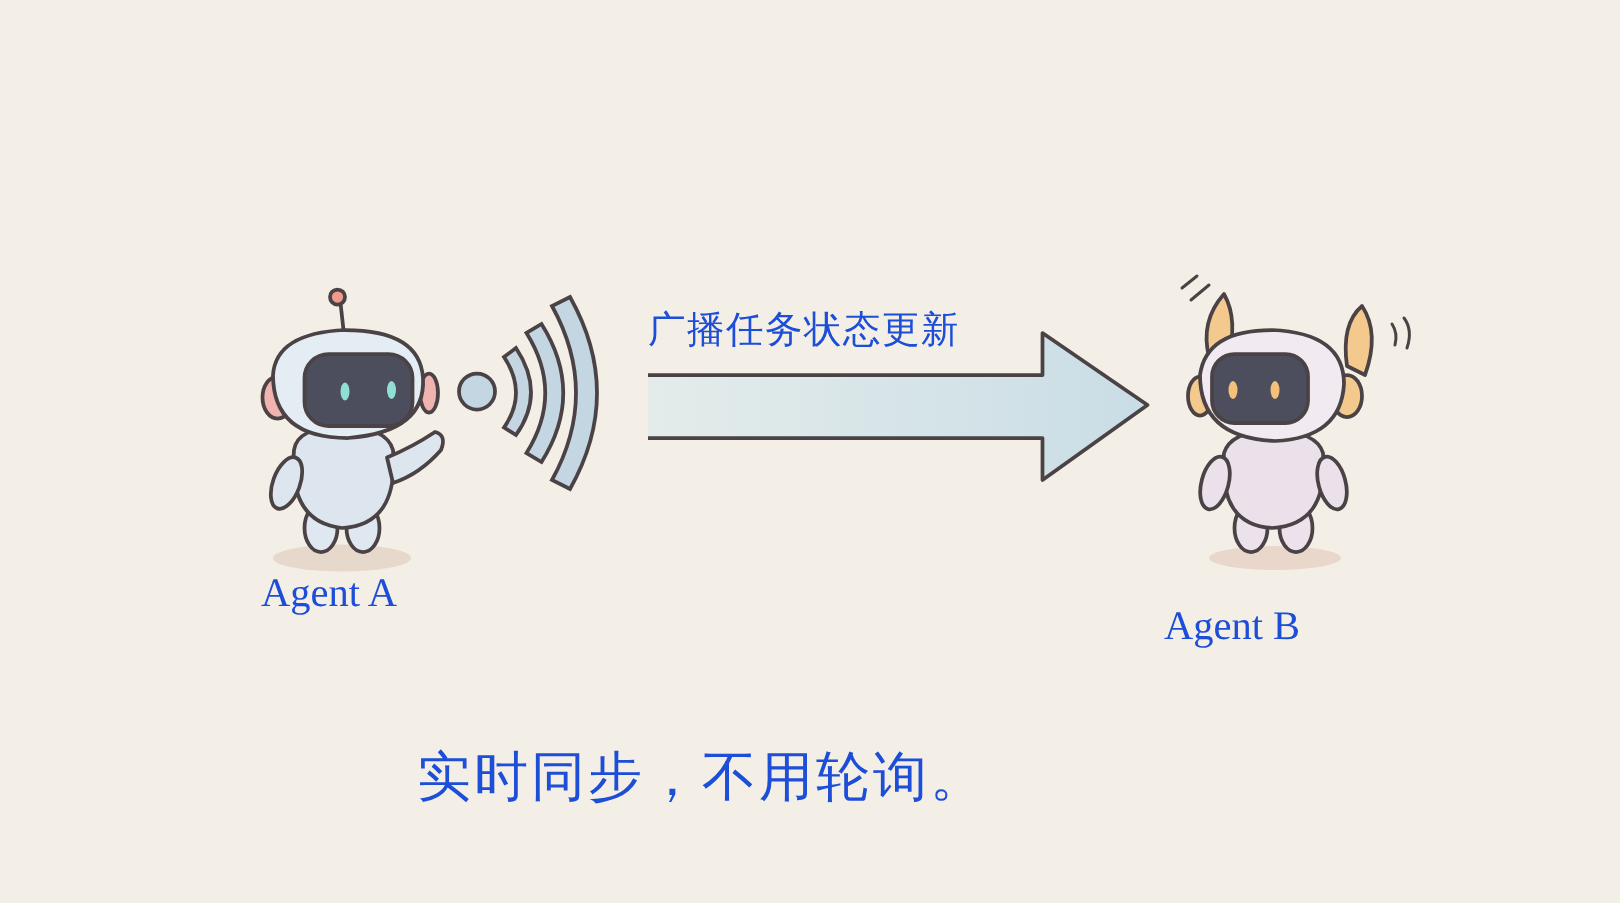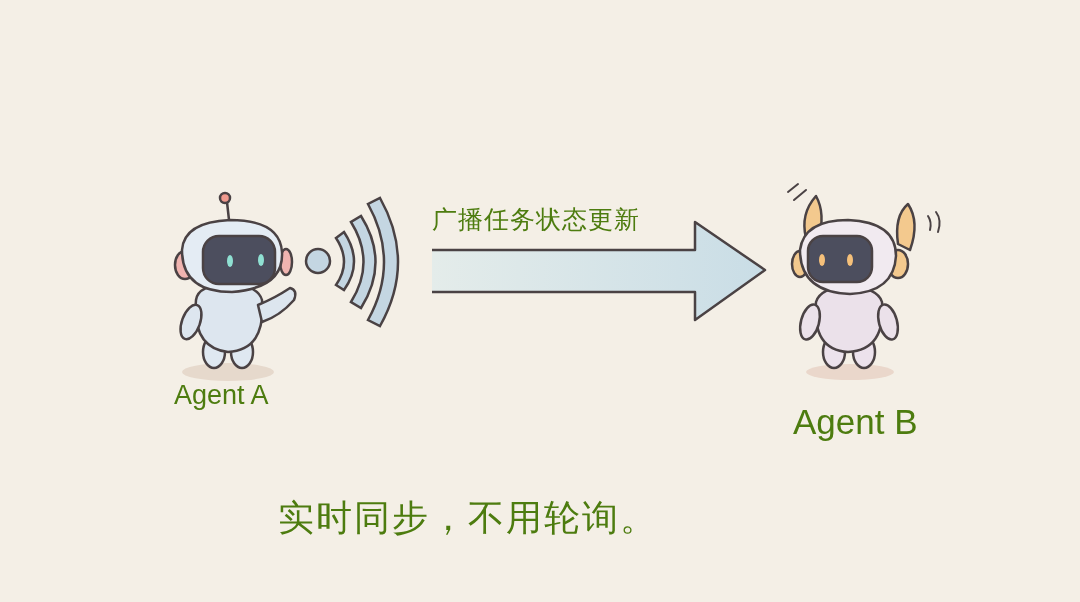--- a/index.html
+++ b/index.html
@@ -1,20 +1,20 @@
 <!DOCTYPE html>
 <html><head>
 <meta charset="utf-8">
 <style>
   html,body{margin:0;padding:0;}
   body{width:1080px;height:602px;background:#f4efe6;position:relative;overflow:hidden;font-family:"DejaVu Sans",sans-serif;color:#3a3234;}
   .scene{position:absolute;left:0;top:0;width:1080px;height:602px;}
-  .label{position:absolute;font-family:Liberation Sans, sans-serif;color:#4d7c0f;}
+  .label{position:absolute;font-family:Liberation Serif, serif;color:#1d4ed8;}
   #label-a{left:174px;top:380px;font-size:27px;}
-  #label-b{left:793px;top:402px;font-size:35px;}
+  #label-b{left:776px;top:402px;font-size:27px;}
   #arrow-label{left:432px;top:203px;font-size:25px;letter-spacing:1px;}
   #caption{left:0;width:936px;text-align:center;top:494px;font-size:36px;letter-spacing:2px;}
 </style>
 </head>
 <body>
 
 <svg class="scene" width="1080" height="602" viewBox="0 0 1080 602">
 
   <g stroke="#4a4244" stroke-width="2.5" stroke-linejoin="round" stroke-linecap="round">
     <ellipse cx="228" cy="372" rx="46" ry="9" fill="#e6d9cc" stroke="none"></ellipse>

